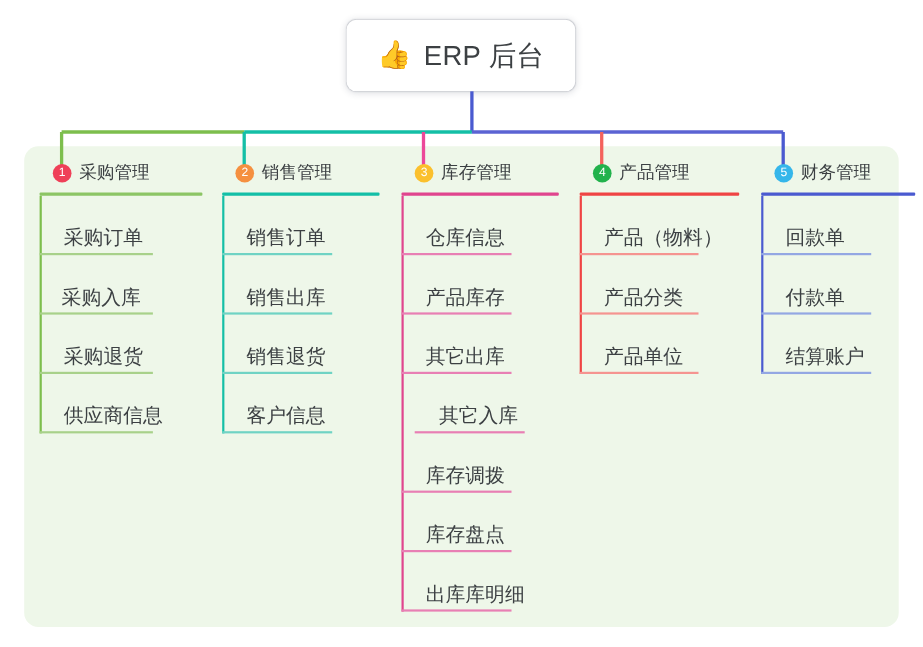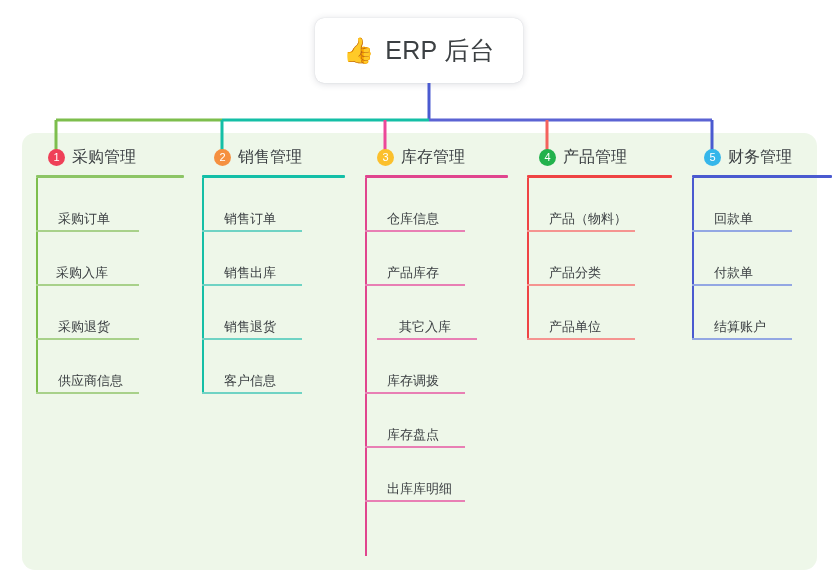--- a/index.html
+++ b/index.html
@@ -120,21 +120,21 @@
   }
   .leaf {
     position: relative;
     box-sizing: border-box;
     display: flex;
     align-items: flex-end;
     padding-left: 22px;
     padding-bottom: 4px;
   }
   .leaf-label {
-    font-size: 13px;
+    font-size: 18px;
     color: #3c4043;
     white-space: nowrap;
   }
   .leaf-rule {
     position: absolute;
     left: 0;
     bottom: 0;
     height: 1.6px;
   }
 </style>
@@ -228,20 +228,24 @@
         <div class="leaf-list" style="height: 378px;">
           <div class="spine" style="background: rgb(224, 69, 142);"></div>
           <div class="leaf" style="height: 54px;">
             <span class="leaf-label">仓库信息</span>
             <div class="leaf-rule" style="width: 100px; background: rgb(232, 127, 180);"></div>
           </div>
           <div class="leaf" style="height: 54px;">
             <span class="leaf-label">产品库存</span>
             <div class="leaf-rule" style="width: 100px; background: rgb(232, 127, 180);"></div>
           </div>
+          <div class="leaf" style="height: 54px;">
+            <span class="leaf-label">其它出库</span>
+            <div class="leaf-rule" style="width: 100px; background: rgb(232, 127, 180);"></div>
+          </div>
           <div class="leaf" style="height: 54px; margin-left: 12px;">
             <span class="leaf-label">其它入库</span>
             <div class="leaf-rule" style="width: 100px; background: rgb(232, 127, 180);"></div>
           </div>
           <div class="leaf" style="height: 54px;">
             <span class="leaf-label">库存调拨</span>
             <div class="leaf-rule" style="width: 100px; background: rgb(232, 127, 180);"></div>
           </div>
           <div class="leaf" style="height: 54px;">
             <span class="leaf-label">库存盘点</span>

